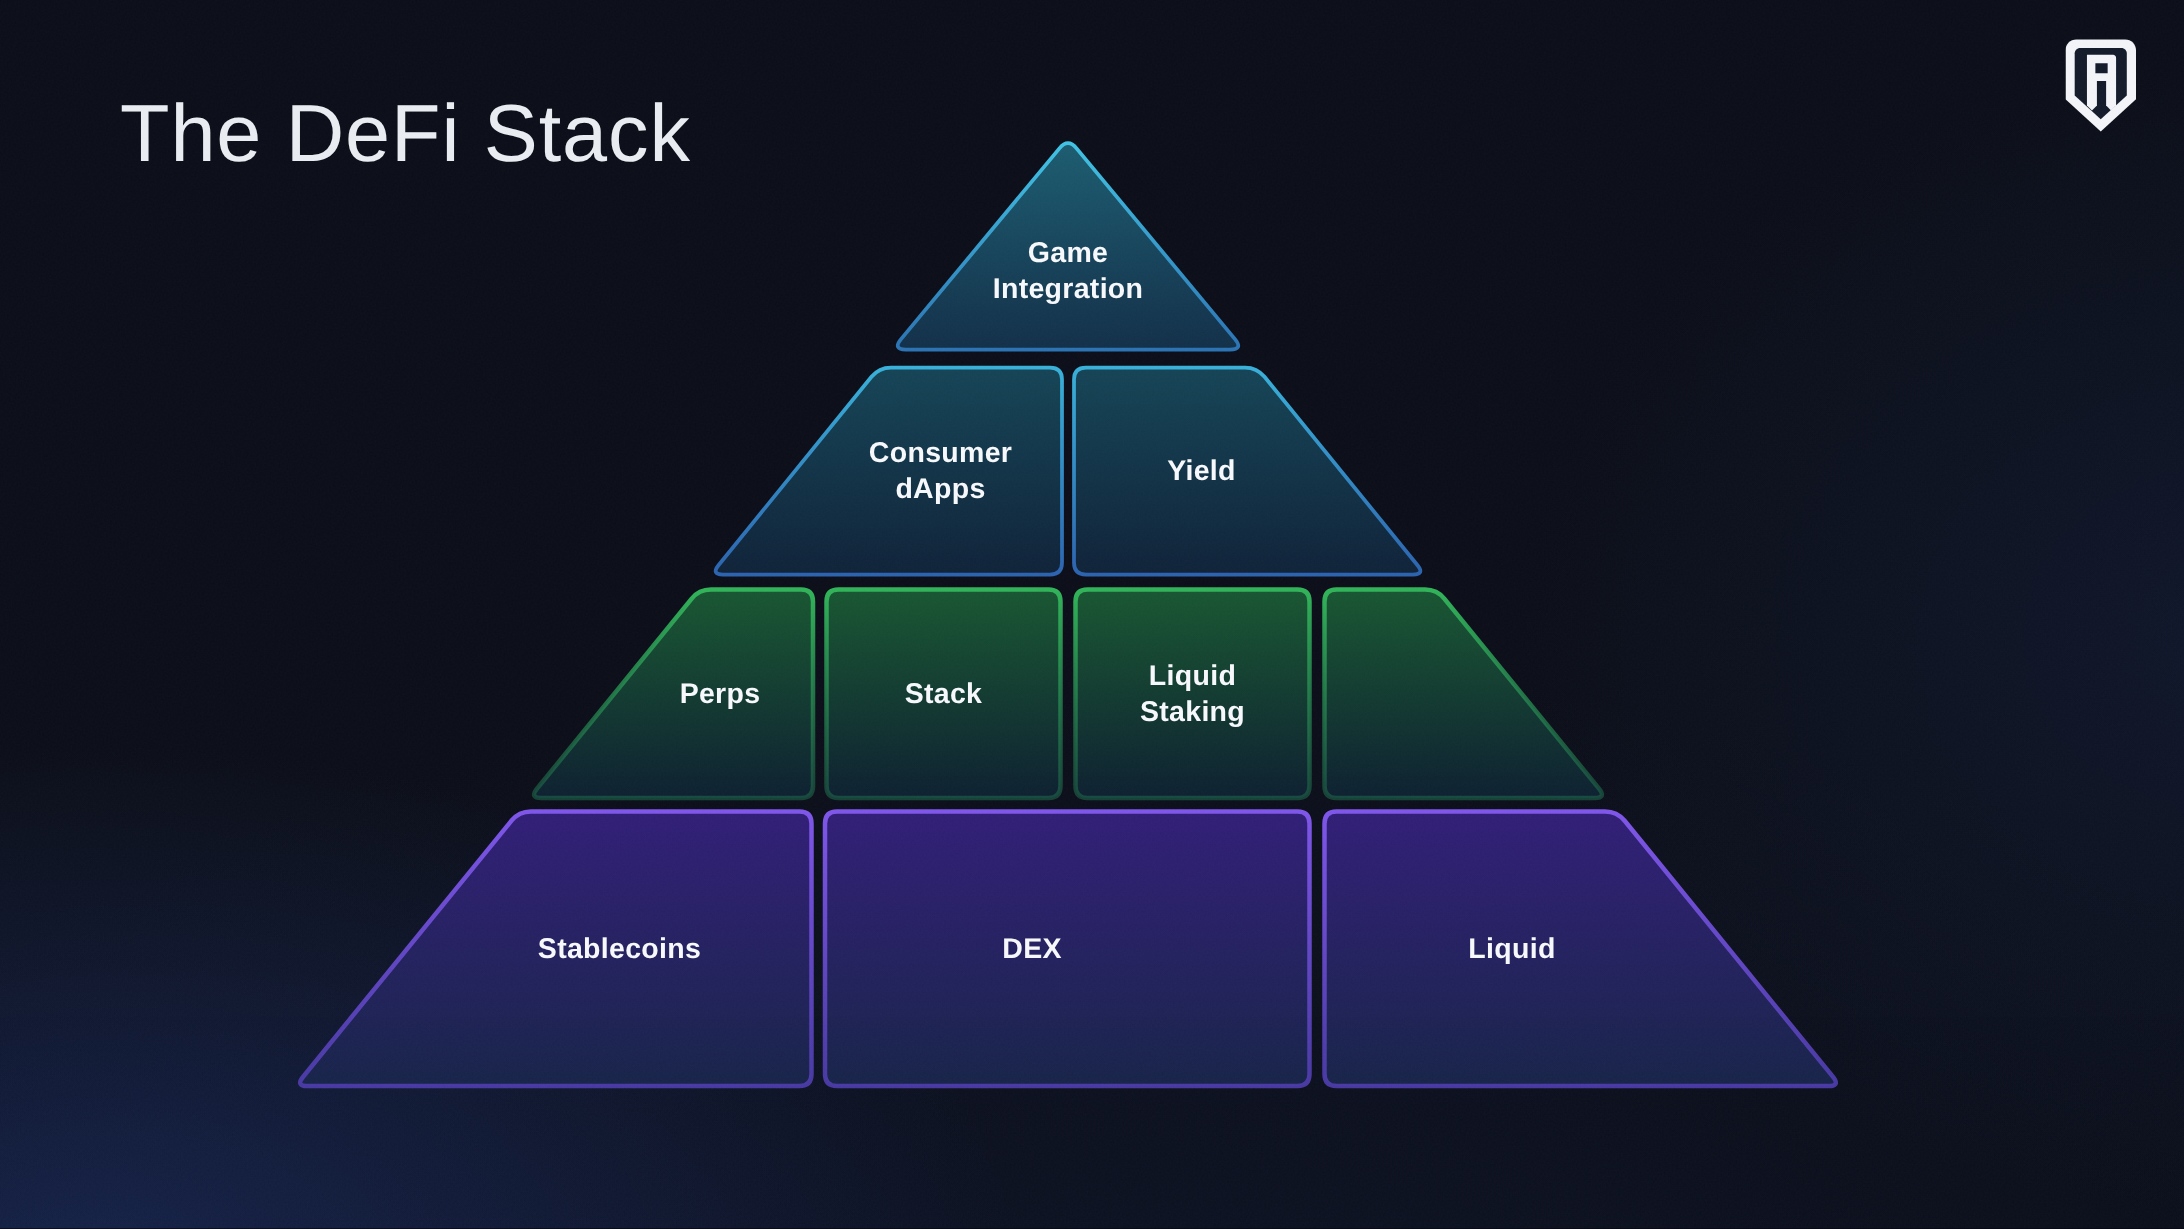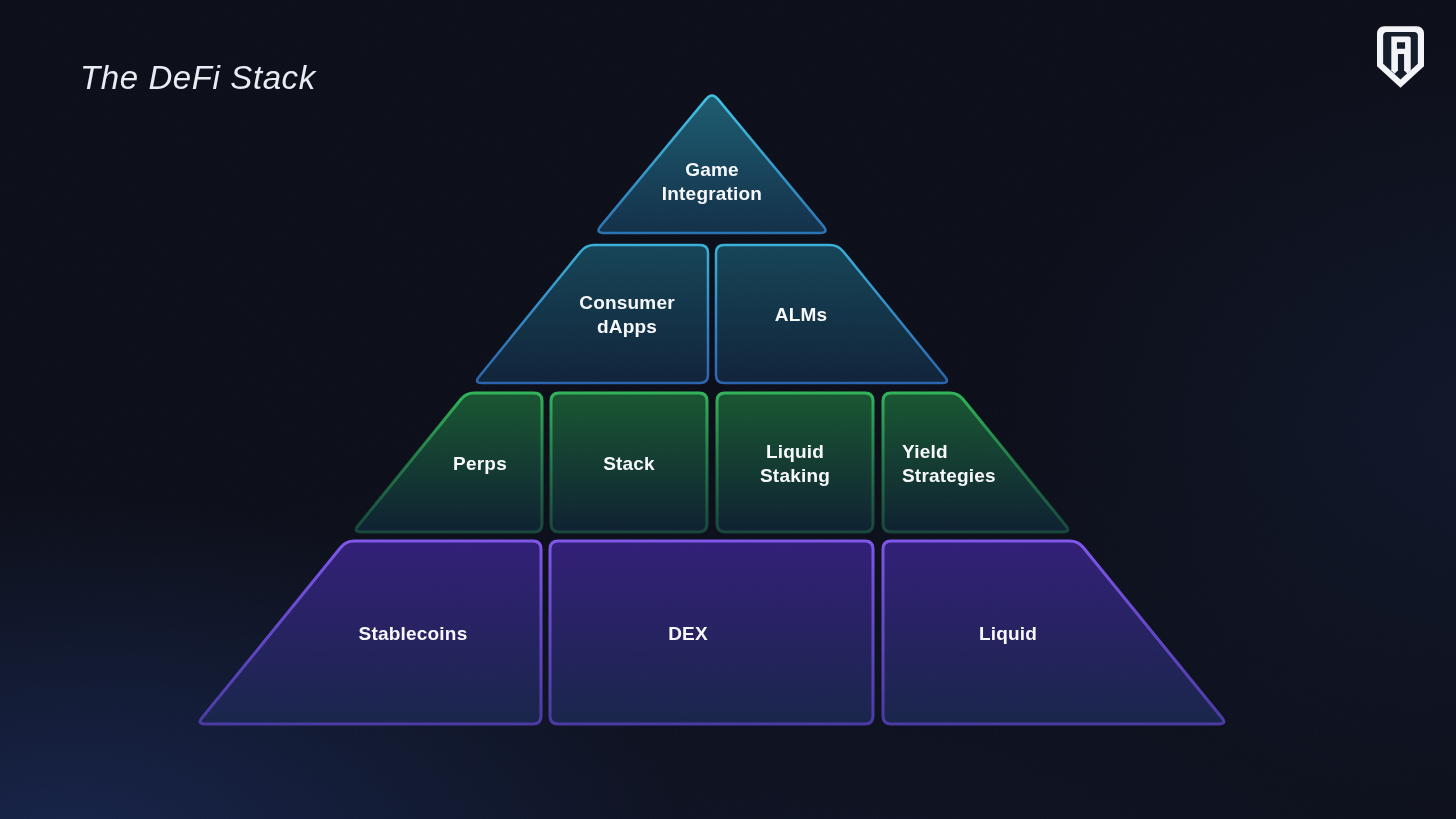--- a/index.html
+++ b/index.html
@@ -7,22 +7,22 @@
   .canvas{
     position:relative;width:1456px;height:819px;
     background:
       radial-gradient(1000px 560px at 4% 103%, rgba(38,64,142,.40), rgba(38,64,142,0) 62%),
       radial-gradient(820px 640px at 103% 52%, rgba(30,50,100,.24), rgba(30,50,100,0) 60%),
       radial-gradient(1500px 800px at 52% 118%, rgba(22,34,72,.28), rgba(22,34,72,0) 66%),
       #0b0e18;
   }
   .slide-title{
     position:absolute;left:80px;top:60px;margin:0;
-    font-size:33px;font-weight:500;letter-spacing:.6px;
-    color:#e9ecf1;line-height:1.1;font-style:italic;
+    font-size:54px;font-weight:500;letter-spacing:.6px;
+    color:#e9ecf1;line-height:1.1;
   }
   .logo{position:absolute;left:1377px;top:25px;width:47px;height:64px;}
   .pyramid-svg{position:absolute;left:0;top:0;width:1456px;height:819px;}
   .lbl{
     position:absolute;transform:translate(-50%,-50%);
     color:#f6f8fb;font-size:19px;font-weight:600;line-height:1.28;
     text-align:center;letter-spacing:.2px;z-index:5;
   }
   .lbl-left{transform:translate(0,-50%);text-align:left;}
 </style>
@@ -92,22 +92,21 @@
         <path d="M883.0,401.0 Q883,393 891.0,393.0 L950.0,393.0 Q958,393 963.0,399.2 L1066.0,525.8 Q1071,532 1063.0,532.0 L891.0,532.0 Q883,532 883.0,524.0 Z" fill="url(#f3)" stroke="url(#s3)" stroke-width="3" stroke-linejoin="round"></path>
         <path d="M340.9,547.2 Q346,541 354.0,541.0 L533.0,541.0 Q541,541 541.0,549.0 L541.0,716.0 Q541,724 533.0,724.0 L205.0,724.0 Q197,724 202.1,717.8 Z" fill="url(#f4)" stroke="url(#s4)" stroke-width="3" stroke-linejoin="round"></path>
         <path d="M550.0,549.0 Q550,541 558.0,541.0 L865.0,541.0 Q873,541 873.0,549.0 L873.0,716.0 Q873,724 865.0,724.0 L558.0,724.0 Q550,724 550.0,716.0 Z" fill="url(#f4)" stroke="url(#s4)" stroke-width="3" stroke-linejoin="round"></path>
         <path d="M883.0,549.0 Q883,541 891.0,541.0 L1070.0,541.0 Q1078,541 1083.1,547.2 L1221.9,717.8 Q1227,724 1219.0,724.0 L891.0,724.0 Q883,724 883.0,716.0 Z" fill="url(#f4)" stroke="url(#s4)" stroke-width="3" stroke-linejoin="round"></path>
       </g>
     <rect width="1456" height="819" filter="url(#grain)" opacity="0.05"></rect>
   </svg>
 
   <div class="lbl" style="left:712px;top:182px;width:132px">Game Integration</div>
   <div class="lbl" style="left:627px;top:315px;width:122px">Consumer dApps</div>
-  <div class="lbl" style="left:801px;top:315px">ALMs</div>
+  <div class="lbl" style="left:801px;top:315px">Yield</div>
   <div class="lbl" style="left:480px;top:464px">Perps</div>
   <div class="lbl" style="left:629px;top:464px">Stack</div>
   <div class="lbl" style="left:795px;top:464px;width:92px">Liquid Staking</div>
-  <div class="lbl lbl-left" style="left:902px;top:464px;width:116px">Yield Strategies</div>
   <div class="lbl" style="left:413px;top:634px">Stablecoins</div>
   <div class="lbl" style="left:688px;top:634px">DEX</div>
   <div class="lbl" style="left:1008px;top:634px">Liquid</div>
 
 </div>
 
 </body></html>

